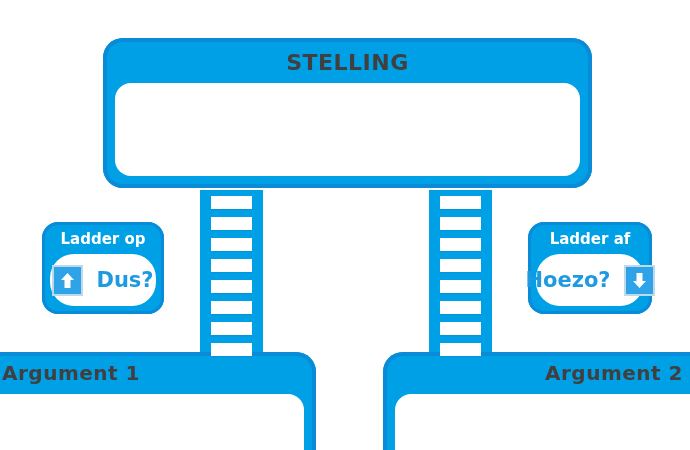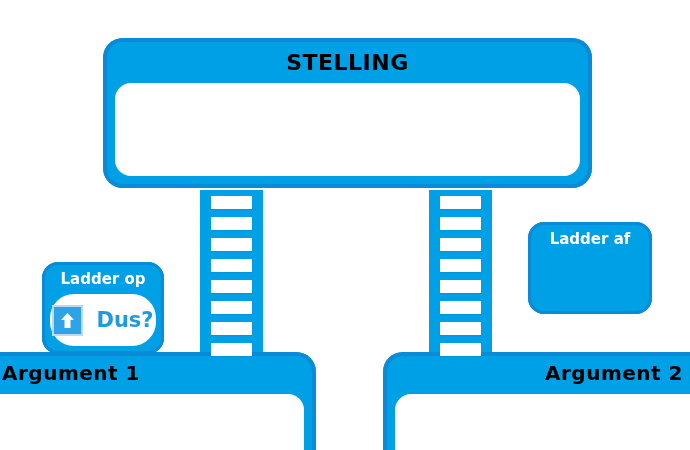--- a/index.html
+++ b/index.html
@@ -25,21 +25,21 @@
     background: #00A0E6;
     border-radius: 18px;
     box-shadow: 0 0 0 3px #0A8BD8 inset;
     box-sizing: border-box;
   }
   .card-title {
     position: absolute;
     left: 0;
     right: 0;
     top: 0;
-    color: #000000;
+    color: #404040;
     font-weight: bold;
     letter-spacing: 0.5px;
     white-space: nowrap;
     overflow: visible;
     pointer-events: none;
   }
   .card-body {
     position: absolute;
     background: #ffffff;
     border-radius: 14px;
@@ -162,21 +162,20 @@
     justify-content: center;
     flex: none;
   }
   .arrow-box svg { display: block; }
 
   #ladder-op-card {
     left: 42px;
     top: 222px;
     width: 122px;
     height: 92px;
-    margin-top: 40px;
   }
   #ladder-af-card {
     left: 528px;
     top: 222px;
     width: 124px;
     height: 92px;
   }
 
   
   #arg1-card {
@@ -268,20 +267,28 @@
         <svg width="19" height="19" viewBox="0 0 19 19">
           <polygon points="9.5,2 16,9 12.5,9 12.5,17 6.5,17 6.5,9 3,9" fill="#ffffff"></polygon>
         </svg>
       </span>
       <span class="lc-label">Dus?</span>
     </div>
   </div>
 
   <div class="ladder-card" id="ladder-af-card">
     <div class="lc-title">Ladder af</div>
+    <div class="lc-body">
+      <span class="lc-label">Hoezo?</span>
+      <span class="arrow-box">
+        <svg width="19" height="19" viewBox="0 0 19 19">
+          <polygon points="9.5,17 3,10 6.5,10 6.5,2 12.5,2 12.5,10 16,10" fill="#ffffff"></polygon>
+        </svg>
+      </span>
+    </div>
   </div>
 
   <div class="card" id="arg1-card">
     <div class="card-title" id="arg1-title">Argument 1</div>
     <div class="card-body" id="arg1-body"></div>
   </div>
 
   <div class="card" id="arg2-card">
     <div class="card-title" id="arg2-title">Argument 2</div>
     <div class="card-body" id="arg2-body"></div>

